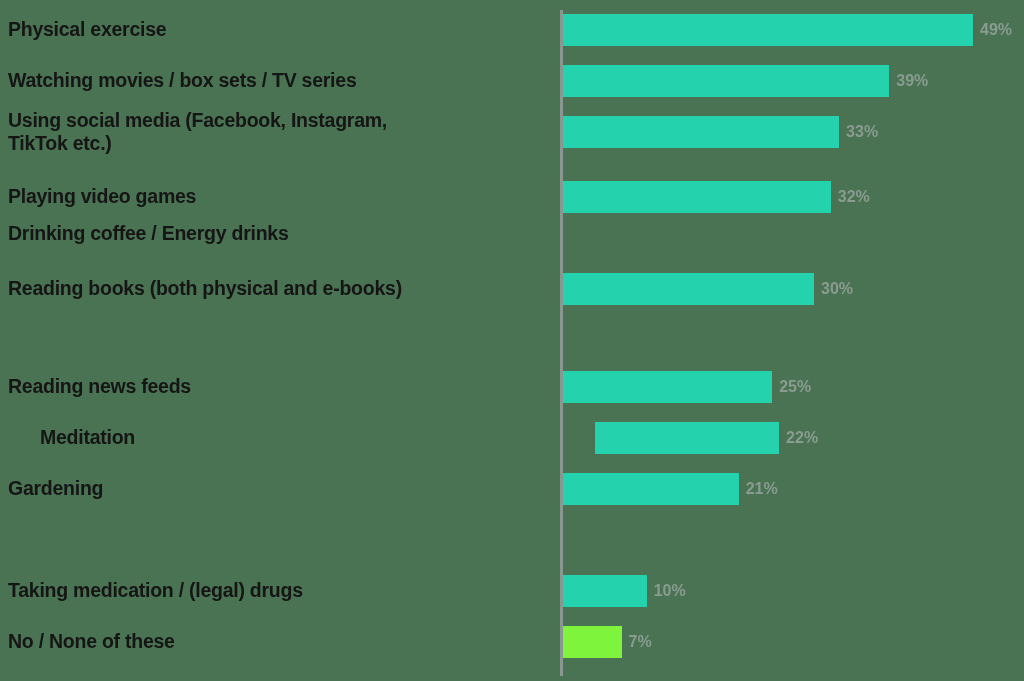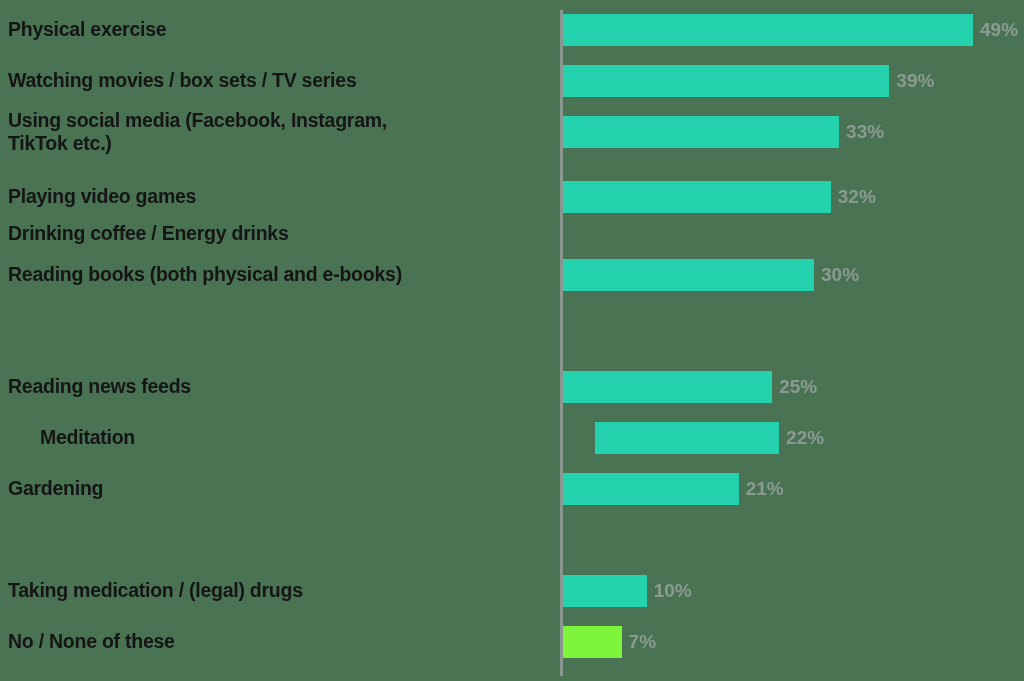--- a/index.html
+++ b/index.html
@@ -78,21 +78,21 @@
     background: #25d2ae;
   }
 
   .bar.highlight {
     background: #7ef53c;
   }
 
   .bar-value {
     margin-left: 7px;
     color: #8a9c92;
-    font-size: 19px;
+    font-size: 16px;
     font-weight: 700;
     line-height: 32px;
     white-space: nowrap;
   }
 </style>
 </head>
 <body>
 
 <div id="chart-root">
   <div class="axis-line"></div>
@@ -122,21 +122,21 @@
       <div class="row" style="top: 171px; padding-left: 36px;">
         <div class="row-label">Playing video games</div>
         <div class="bar-track">
           <div class="bar" style="width: 267.755px;"></div>
           <div class="bar-value">32%</div>
         </div>
       </div>
       <div class="row" style="top: 208px;">
         <div class="row-label">Drinking coffee / Energy drinks</div>
       </div>
-      <div class="row" style="top: 249px;">
+      <div class="row" style="top: 263px;">
         <div class="row-label">Reading books (both physical and e-books)</div>
         <div class="bar-track">
           <div class="bar" style="width: 251.02px;"></div>
           <div class="bar-value">30%</div>
         </div>
       </div>
       <div class="row" style="top: 361px;">
         <div class="row-label">Reading news feeds</div>
         <div class="bar-track">
           <div class="bar" style="width: 209.184px;"></div>

